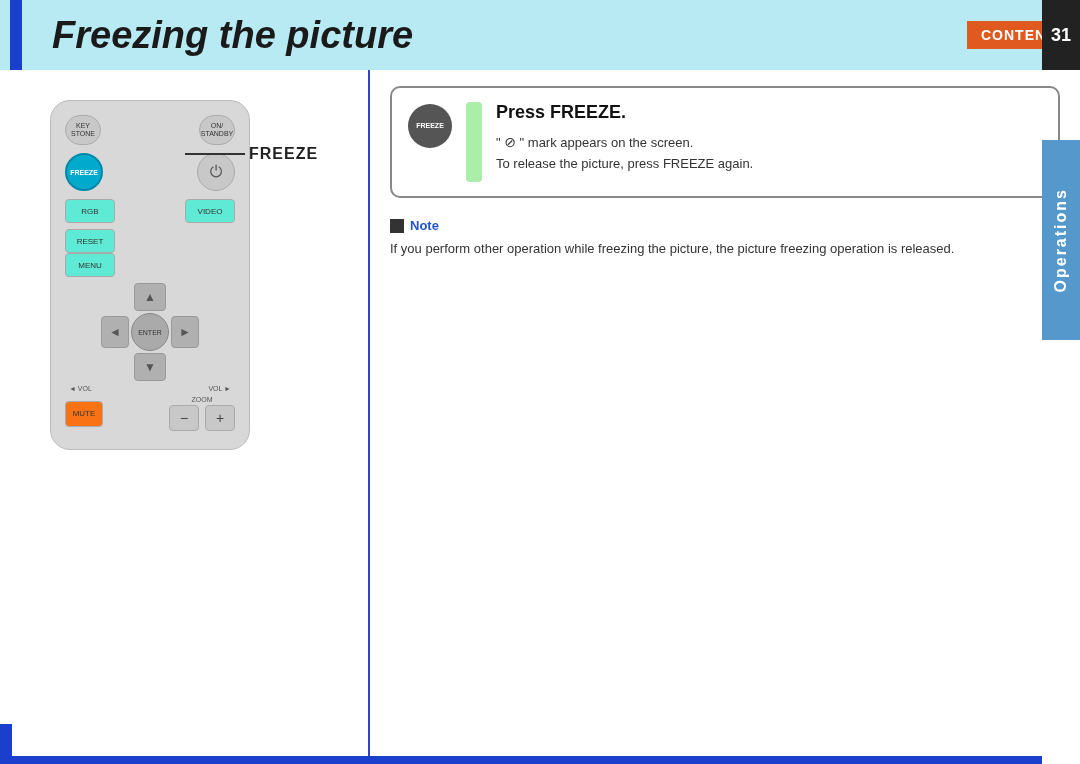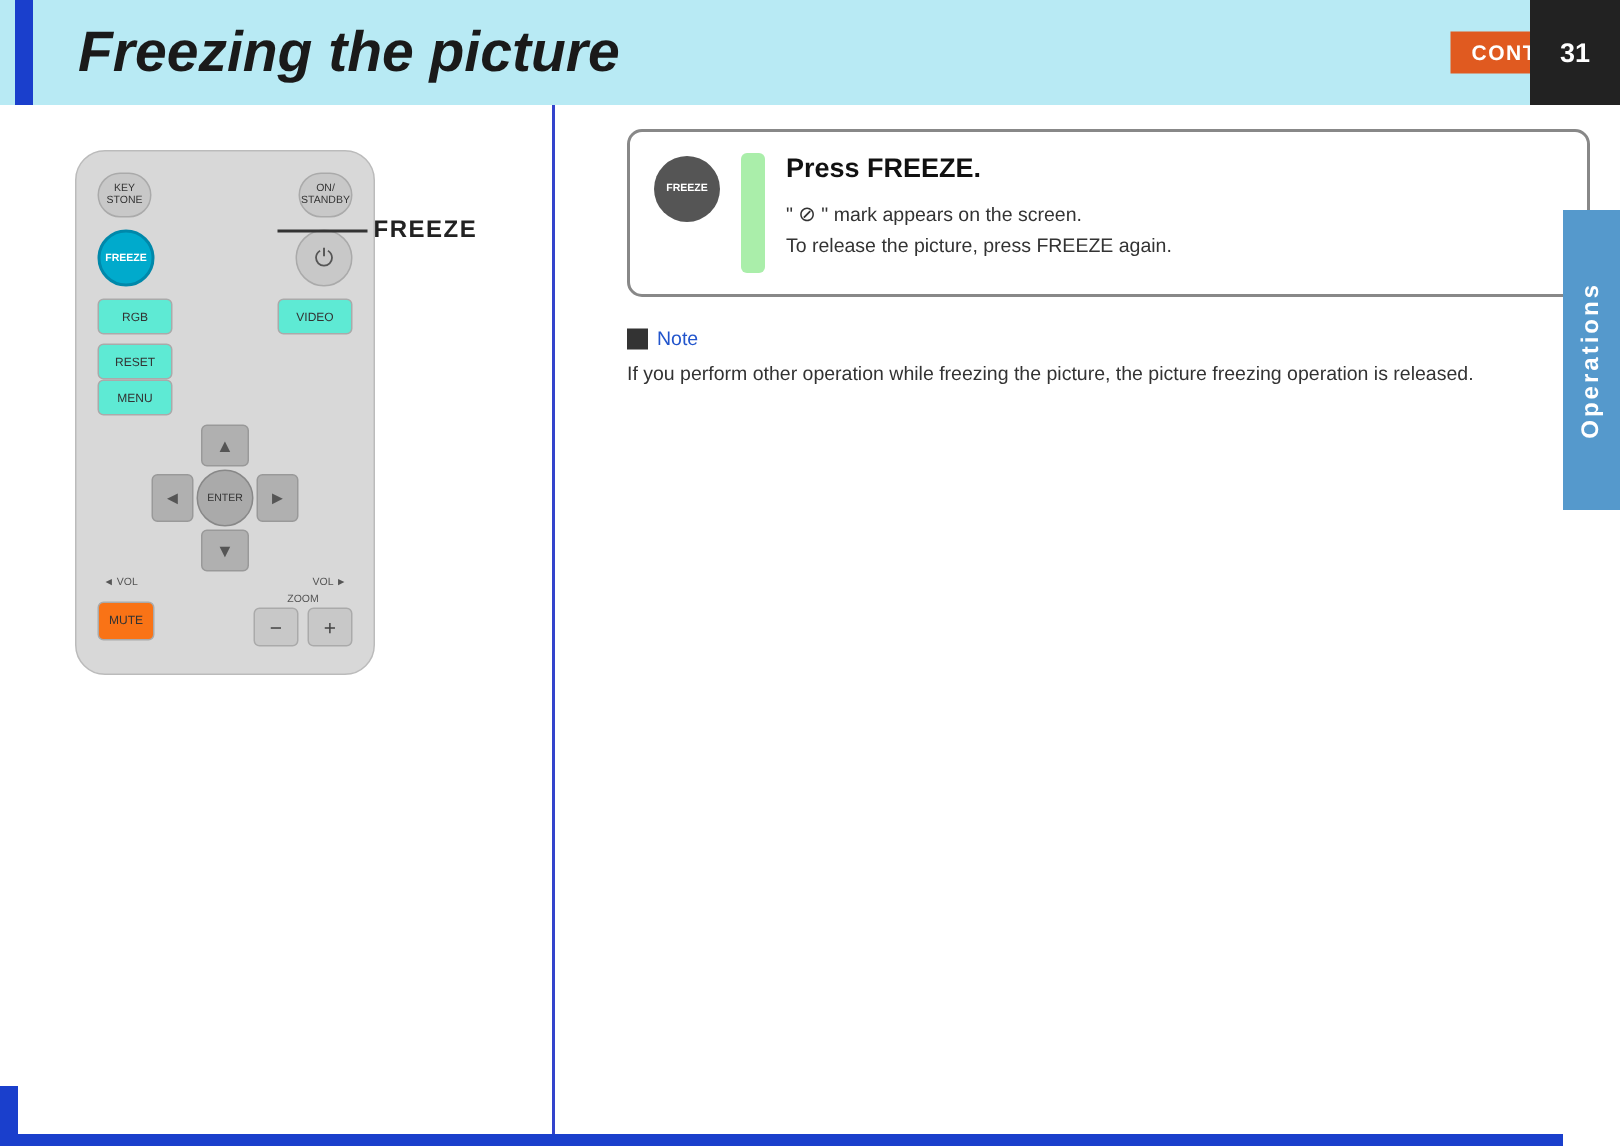--- a/index.html
+++ b/index.html
@@ -45,21 +45,21 @@
       letter-spacing: 1px;
       border: none;
       cursor: pointer;
       margin-right: 0;
     }
     .page-num {
       background: #222;
       color: #fff;
       font-size: 18px;
       font-weight: bold;
-      width: 60px;
+      width: 38px;
       height: 100%;
       display: flex;
       align-items: center;
       justify-content: center;
       position: absolute;
       right: 0;
       top: 0;
       bottom: 0;
     }
 
@@ -281,21 +281,20 @@
       color: #222;
       margin-left: 4px;
       letter-spacing: 1px;
     }
 
     
     .right-panel {
       flex: 1;
       padding: 16px 20px 6px 20px;
       position: relative;
-      margin-left: 28px;
     }
 
     
     .freeze-box {
       border: 2px solid #888;
       border-radius: 10px;
       padding: 14px 16px 14px 16px;
       display: flex;
       align-items: flex-start;
       margin-bottom: 20px;
@@ -338,21 +337,21 @@
       color: #333;
       line-height: 1.6;
     }
 
     
     .note-section {
       margin-top: 10px;
     }
     .note-title {
       font-size: 13px;
-      font-weight: normal;
+      font-weight: bold;
       color: #2255cc;
       display: flex;
       align-items: center;
       margin-bottom: 6px;
     }
     .note-icon {
       width: 14px;
       height: 14px;
       background: #333;
       display: inline-block;

